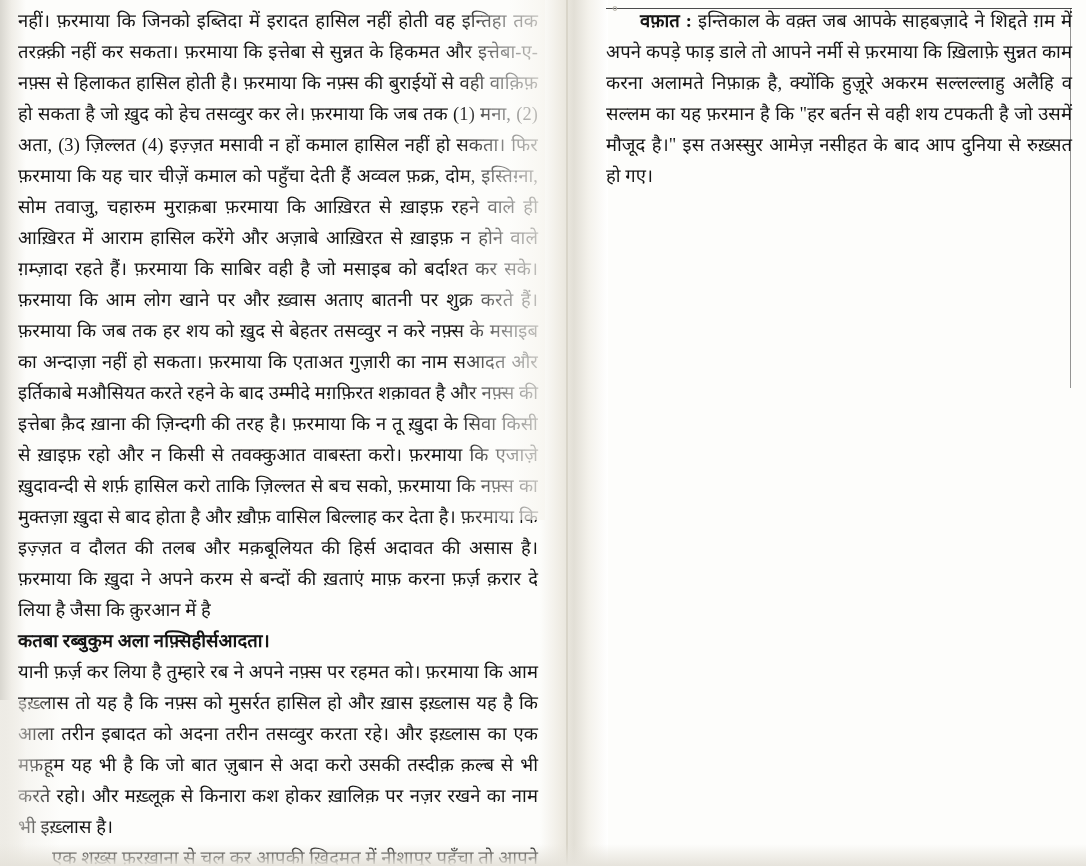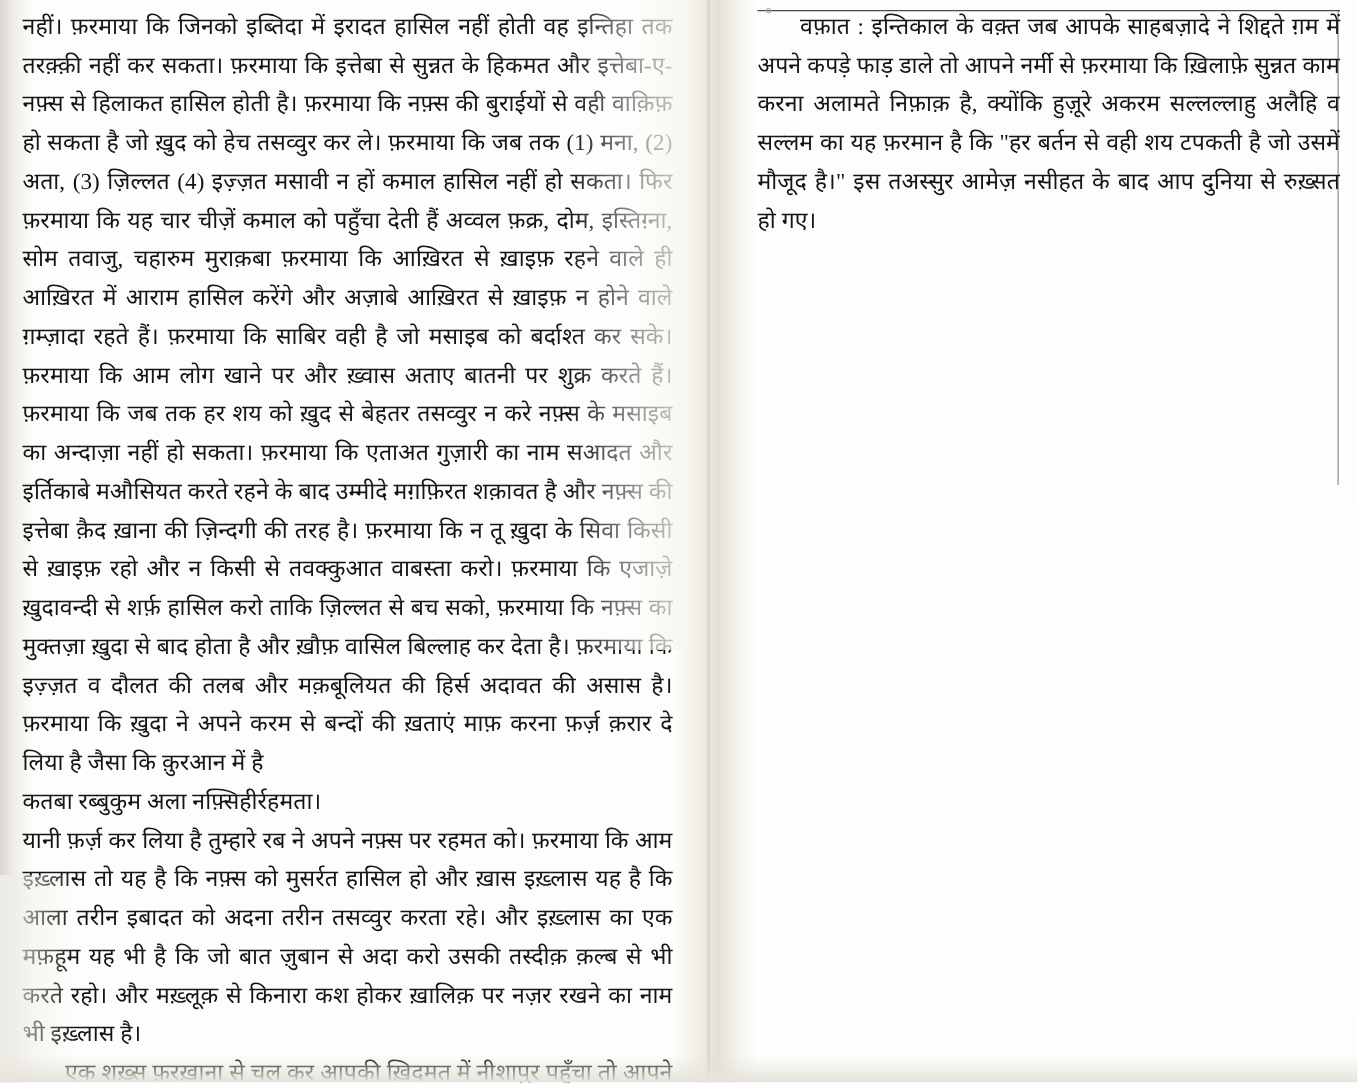--- a/index.html
+++ b/index.html
@@ -90,21 +90,21 @@
     text-align: justify;
     text-justify: inter-word;
     letter-spacing: .1px;
   }
   .body-text p {
     margin: 0 0 0 0;
   }
   .body-text p.indent {
     text-indent: 34px;
   }
-  .b { font-weight: normal; }
+  .b { font-weight: bold; }
   .right-faint {
     position: absolute;
     left: 612px;
     top: 0px;
     font-size: 11px;
     color: #b4b0a6;
     letter-spacing: 2px;
   }
   
   .fade-mask {
@@ -136,21 +136,21 @@
   <div class="spine-line"></div>
 
   <div class="rule rule-right-top"></div>
   <div class="rule rule-right-edge"></div>
   <div class="right-faint">०</div>
 
   <div class="col col-left">
     <div class="body-text">
       <p>नहीं। फ़रमाया कि जिनको इब्तिदा में इरादत हासिल नहीं होती वह इन्तिहा तक तरक़्क़ी नहीं कर सकता। फ़रमाया कि इत्तेबा से सुन्नत के हिकमत और इत्तेबा-ए-नफ़्स से हिलाकत हासिल होती है। फ़रमाया कि नफ़्स की बुराईयों से वही वाक़िफ़ हो सकता है जो ख़ुद को हेच तसव्वुर कर ले। फ़रमाया कि जब तक (1) मना, (2) अता, (3) ज़िल्लत (4) इज़्ज़त मसावी न हों कमाल हासिल नहीं हो सकता। फिर फ़रमाया कि यह चार चीज़ें कमाल को पहुँचा देती हैं अव्वल फ़क्र, दोम, इस्तिग़्ना, सोम तवाजु, चहारुम मुराक़बा फ़रमाया कि आख़िरत से ख़ाइफ़ रहने वाले ही आख़िरत में आराम हासिल करेंगे और अज़ाबे आख़िरत से ख़ाइफ़ न होने वाले ग़म्ज़ादा रहते हैं। फ़रमाया कि साबिर वही है जो मसाइब को बर्दाश्त कर सके। फ़रमाया कि आम लोग खाने पर और ख़्वास अताए बातनी पर शुक्र करते हैं। फ़रमाया कि जब तक हर शय को ख़ुद से बेहतर तसव्वुर न करे नफ़्स के मसाइब का अन्दाज़ा नहीं हो सकता। फ़रमाया कि एताअत गुज़ारी का नाम सआदत और इर्तिकाबे मऔसियत करते रहने के बाद उम्मीदे मग़फ़िरत शक़ावत है और नफ़्स की इत्तेबा क़ैद ख़ाना की ज़िन्दगी की तरह है। फ़रमाया कि न तू ख़ुदा के सिवा किसी से ख़ाइफ़ रहो और न किसी से तवक्कुआत वाबस्ता करो। फ़रमाया कि एजाज़े ख़ुदावन्दी से शर्फ़ हासिल करो ताकि ज़िल्लत से बच सको, फ़रमाया कि नफ़्स का मुक्तज़ा ख़ुदा से बाद होता है और ख़ौफ़ वासिल बिल्लाह कर देता है। फ़रमाया कि इज़्ज़त व दौलत की तलब और मक़बूलियत की हिर्स अदावत की असास है। फ़रमाया कि ख़ुदा ने अपने करम से बन्दों की ख़ताएं माफ़ करना फ़र्ज़ क़रार दे लिया है जैसा कि क़ुरआन में है</p>
       <p>
-        <span class="b">कतबा रब्बुकुम अला नफ़्सिहीर्रहमता।</span>
+        <span class="b">कतबा रब्बुकुम अला नफ़्सिहीर्सआदता।</span>
       </p>
       <p>यानी फ़र्ज़ कर लिया है तुम्हारे रब ने अपने नफ़्स पर रहमत को। फ़रमाया कि आम इख़्लास तो यह है कि नफ़्स को मुसर्रत हासिल हो और ख़ास इख़्लास यह है कि आला तरीन इबादत को अदना तरीन तसव्वुर करता रहे। और इख़्लास का एक मफ़हूम यह भी है कि जो बात ज़ुबान से अदा करो उसकी तस्दीक़ क़ल्ब से भी करते रहो। और मख़्लूक़ से किनारा कश होकर ख़ालिक़ पर नज़र रखने का नाम भी इख़्लास है।</p>
       <p class="indent">एक शख़्स फ़रख़ाना से चल कर आपकी ख़िदमत में नीशापुर पहुँचा तो आपने उसके सलाम का जवाब न दते हुए फ़रमाया कि नाराज़ करके हज करना मुनासिब नहीं। यह सुनकर वह फ़ौरन वापस हो गया और अपनी वालिदा की हयात तक मुसलसल उनकी ख़िदमत करता रहा। लेकिन उनकी वफ़ात के बाद फिर आपकी ख़िदमत में जब नीशापुर पहुँचा तो आपने काफ़ी फ़ासिला से उसका इस्तिक़बाल किया और अपने हमराह</p>
     </div>
   </div>
   <div class="fade-mask"></div>
   <div class="left-edge-fade"></div>
 
   <div class="col col-right">
     <div class="body-text">

